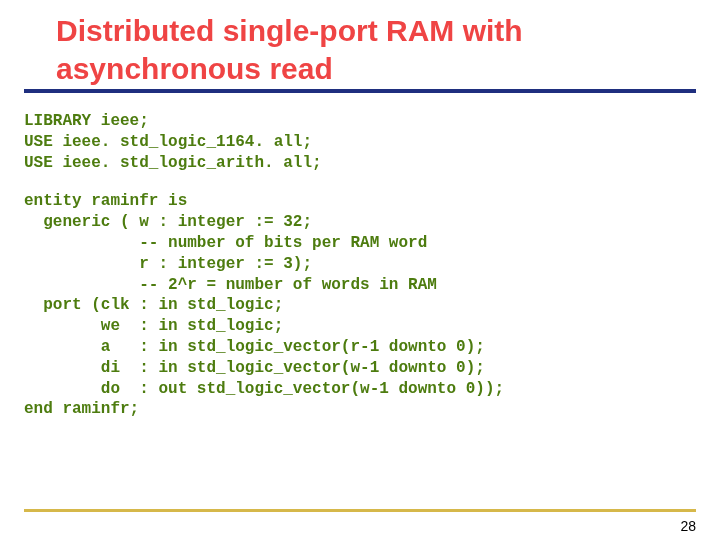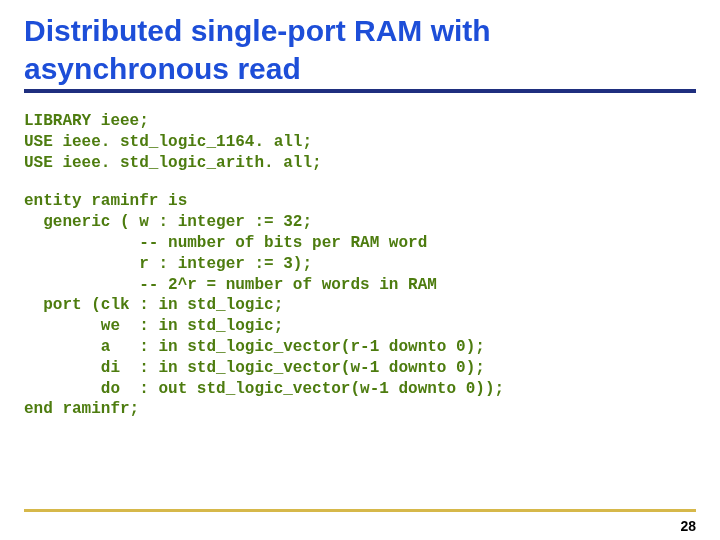--- a/index.html
+++ b/index.html
@@ -14,22 +14,23 @@
       font-family: Arial, Helvetica, sans-serif;
       position: relative;
       padding: 12px 24px;
     }
     .title-block {
       margin-bottom: 18px;
     }
     .title {
       font-size: 30px;
       font-weight: bold;
-      color: #1d4ed8;
+      color: #ef4444;
       line-height: 1.25;
+      margin-left: 32px;
     }
     .title-underline {
       height: 4px;
       background: #1f2f7f;
       width: 100%;
       margin-top: 2px;
     }
     .code-block {
       font-family: "Courier New", Courier, monospace;
       font-size: 16px;
@@ -48,21 +49,21 @@
       left: 24px;
       right: 24px;
       height: 3px;
       background: #d6b84a;
     }
     .page-number {
       position: absolute;
       bottom: 6px;
       right: 24px;
       font-size: 14px;
-      font-weight: bold;
+      font-weight: normal;
       color: #000000;
     }
   </style>
 </head>
 <body>
 
 <div class="title-block">
   <div class="title">Distributed single-port RAM with asynchronous read</div>
   <div class="title-underline"></div>
 </div>

